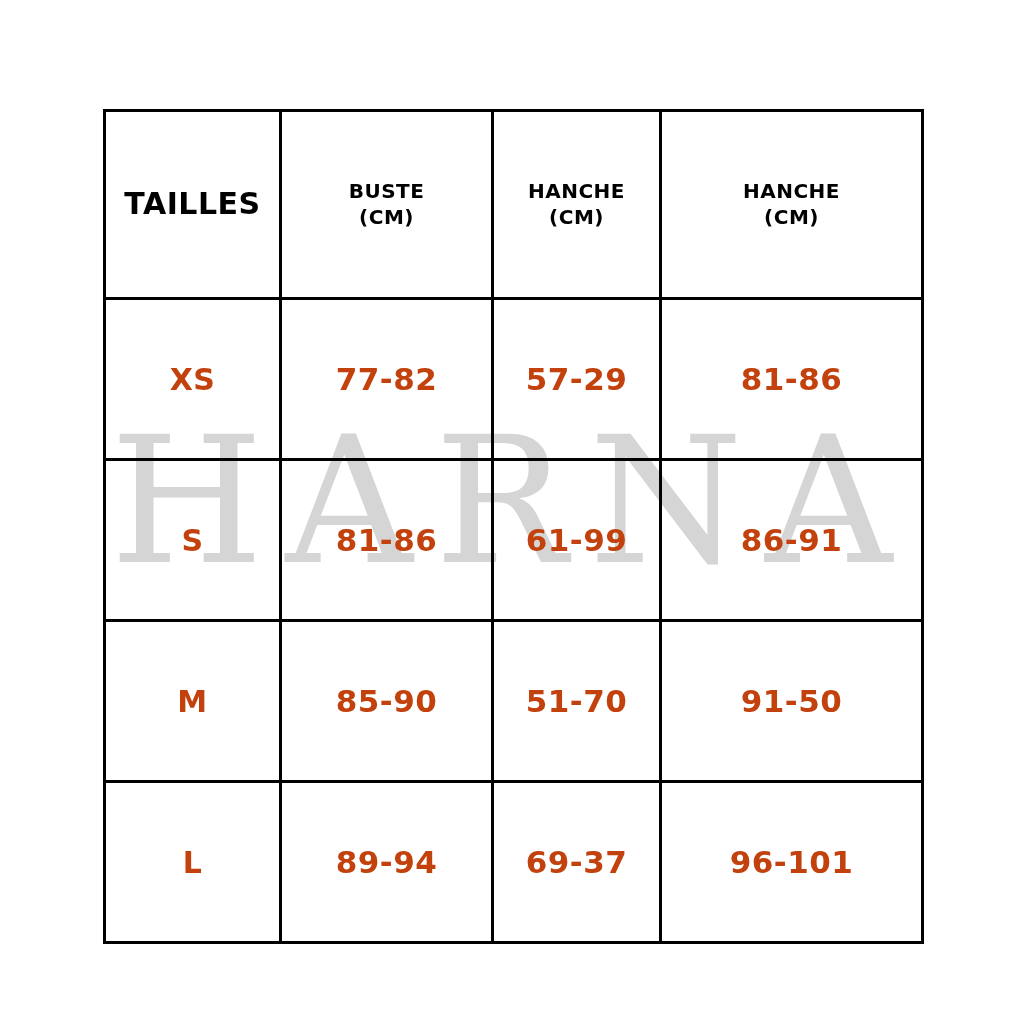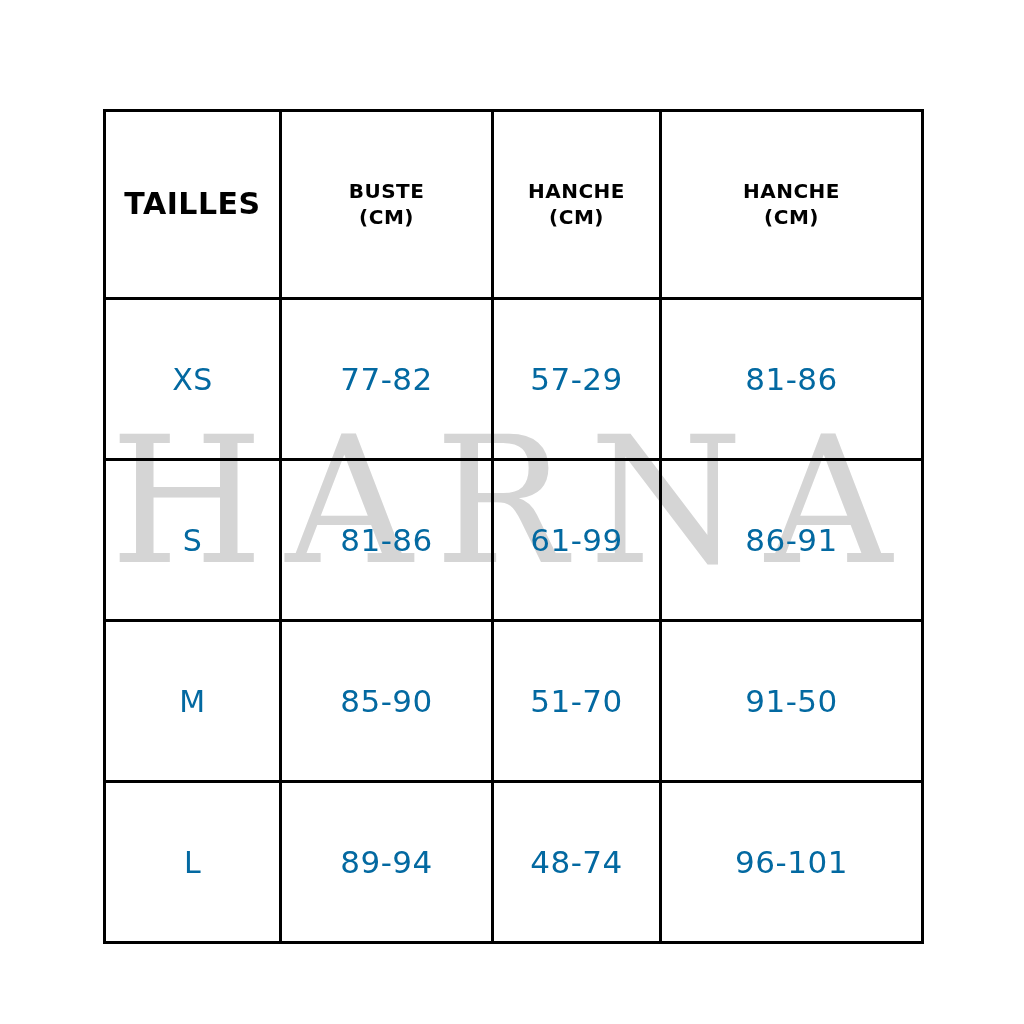--- a/index.html
+++ b/index.html
@@ -71,23 +71,23 @@
     line-height: 1.28;
     letter-spacing: 0.5px;
     color: #000000;
   }
   #size-table thead th.sizes-head {
     font-size: 30px;
   }
 
   #size-table tbody td {
     height: 158px;
-    font-weight: normal;
+    font-weight: bold;
     font-size: 31px;
-    color: #0369a1;
+    color: #c2410c;
     letter-spacing: 0.5px;
   }
   #size-table tbody td.size-cell {
     font-size: 30px;
   }
 
   .head-line { display: block; }
 </style>
 </head>
 <body>
@@ -137,19 +137,19 @@
       </tr>
       <tr>
         <td class="size-cell">M</td>
         <td>85-90</td>
         <td>51-70</td>
         <td>91-50</td>
       </tr>
       <tr>
         <td class="size-cell">L</td>
         <td>89-94</td>
-        <td>48-74</td>
+        <td>69-37</td>
         <td>96-101</td>
       </tr>
     </tbody>
   </table>
 
 </div>
 
 </body></html>

